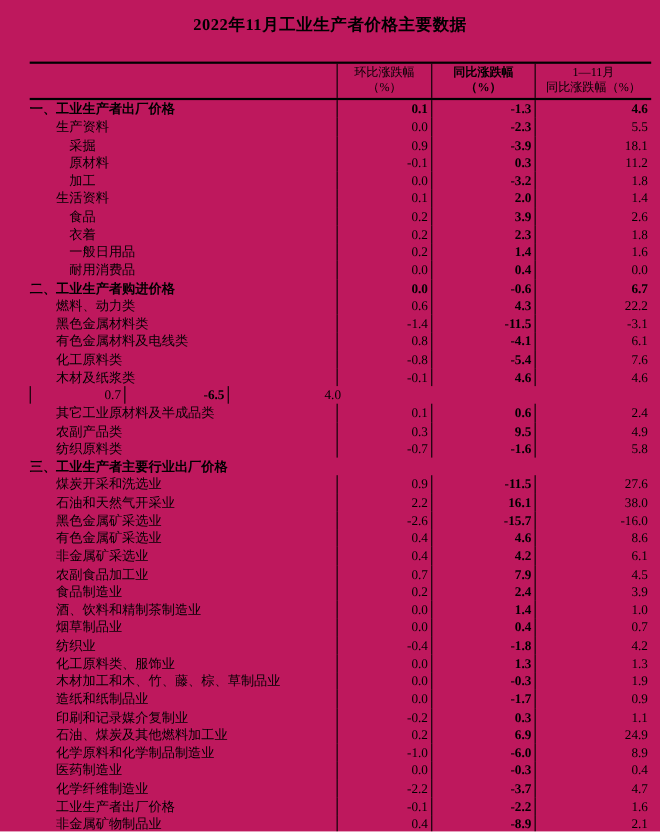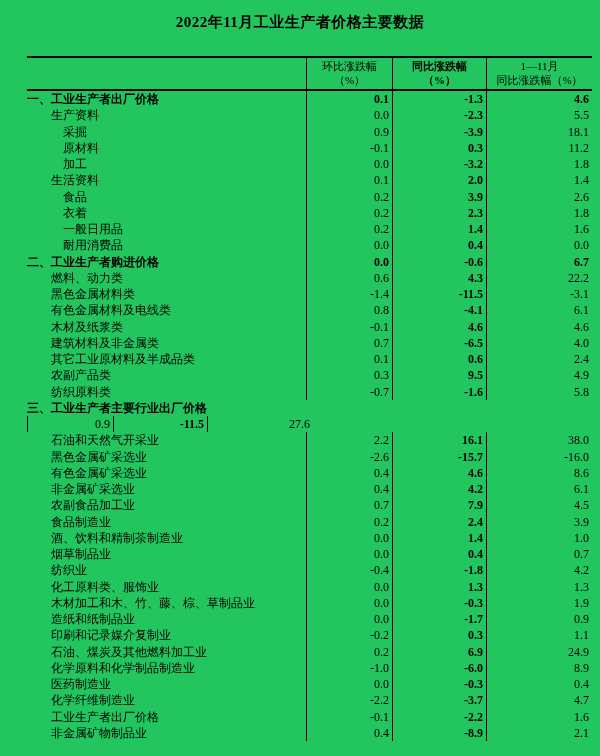--- a/index.html
+++ b/index.html
@@ -1,17 +1,17 @@
 <!DOCTYPE html>
 <html><head>
 <meta charset="utf-8">
 <style>
   html,body { margin:0; padding:0; background:#ffffff; }
   .page {
-    width:600px; height:756px; background:#22c55e; overflow:hidden;
+    width:600px; height:756px; background:#be185d; overflow:hidden;
     font-family:"Liberation Serif","DejaVu Serif",serif; color:#000;
     position:relative;
   }
   .title {
     padding-top:13px; text-align:center;
     font-size:15px; font-weight:bold; letter-spacing:0.5px;
   }
   .table { margin:24px 0 0 27px; width:565px; }
   .thead {
     display:flex; border-top:2px solid #000; border-bottom:2px solid #000;
@@ -135,27 +135,32 @@
           <div class="cell val-cell col2">-11.5</div>
           <div class="cell val-cell col3">-3.1</div>
         </div>
         <div class="trow">
           <div class="cell label-cell ind1">有色金属材料及电线类</div>
           <div class="cell val-cell col1">0.8</div>
           <div class="cell val-cell col2">-4.1</div>
           <div class="cell val-cell col3">6.1</div>
         </div>
         <div class="trow">
+          <div class="cell label-cell ind1">化工原料类</div>
+          <div class="cell val-cell col1">-0.8</div>
+          <div class="cell val-cell col2">-5.4</div>
+          <div class="cell val-cell col3">7.6</div>
+        </div>
+        <div class="trow">
           <div class="cell label-cell ind1">木材及纸浆类</div>
           <div class="cell val-cell col1">-0.1</div>
           <div class="cell val-cell col2">4.6</div>
           <div class="cell val-cell col3">4.6</div>
         </div>
         <div class="trow">
-          <div class="cell label-cell ind1">建筑材料及非金属类</div>
           <div class="cell val-cell col1">0.7</div>
           <div class="cell val-cell col2">-6.5</div>
           <div class="cell val-cell col3">4.0</div>
         </div>
         <div class="trow">
           <div class="cell label-cell ind1">其它工业原材料及半成品类</div>
           <div class="cell val-cell col1">0.1</div>
           <div class="cell val-cell col2">0.6</div>
           <div class="cell val-cell col3">2.4</div>
         </div>
@@ -171,20 +176,21 @@
           <div class="cell val-cell col2">-1.6</div>
           <div class="cell val-cell col3">5.8</div>
         </div>
         <div class="trow">
           <div class="cell label-cell ind0 bold">三、工业生产者主要行业出厂价格</div>
           <div class="cell val-cell col1 bold"></div>
           <div class="cell val-cell col2 bold"></div>
           <div class="cell val-cell col3 bold"></div>
         </div>
         <div class="trow">
+          <div class="cell label-cell ind1">煤炭开采和洗选业</div>
           <div class="cell val-cell col1">0.9</div>
           <div class="cell val-cell col2">-11.5</div>
           <div class="cell val-cell col3">27.6</div>
         </div>
         <div class="trow">
           <div class="cell label-cell ind1">石油和天然气开采业</div>
           <div class="cell val-cell col1">2.2</div>
           <div class="cell val-cell col2">16.1</div>
           <div class="cell val-cell col3">38.0</div>
         </div>

